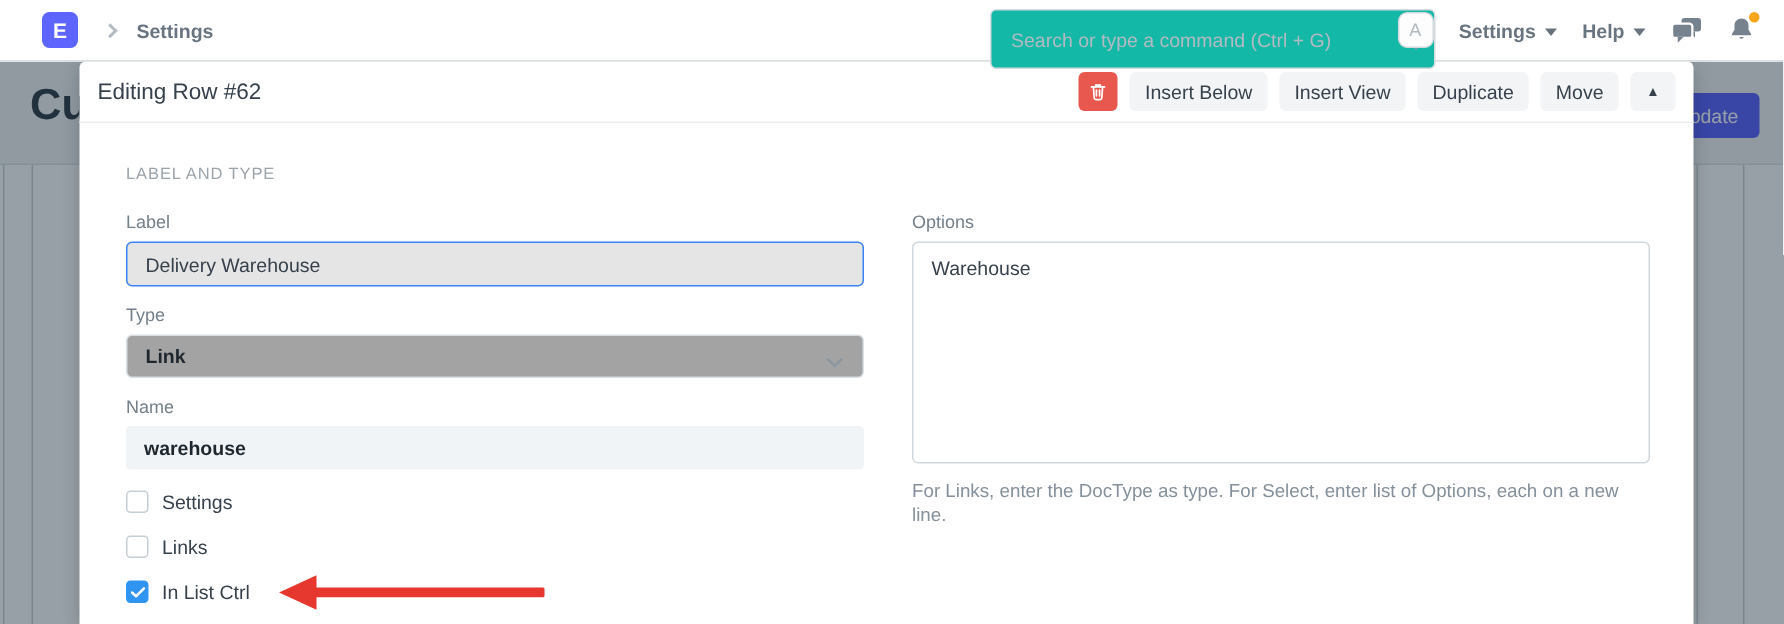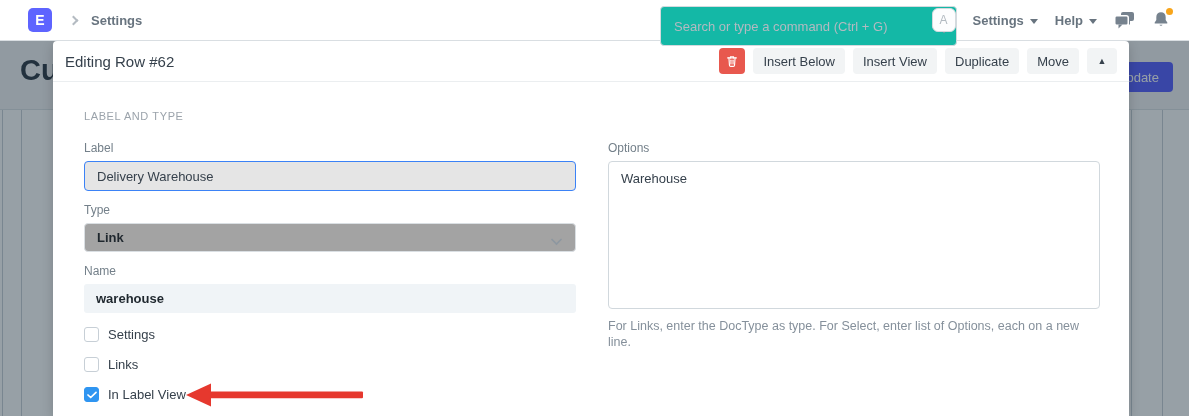--- a/index.html
+++ b/index.html
@@ -201,21 +201,21 @@
                 
               </span>
               <span class="checkbox-label">Links</span>
             </div>
             <div class="checkbox-row">
               <span class="checkbox checked">
                 <svg class="check" width="10" height="8" viewBox="0 0 10 8" fill="none" stroke="#fff" stroke-width="1.7" stroke-linecap="round" stroke-linejoin="round">
                     <polyline points="1,4 3.7,6.5 9,1.3"></polyline>
                   </svg>
               </span>
-              <span class="checkbox-label">In Label View</span>
+              <span class="checkbox-label">In List Ctrl</span>
             </div>
           </div>
         </div>
 
         <div>
           <div class="form-group">
             <label class="field-label">Options</label>
             <textarea class="textarea-field" style="">Warehouse</textarea>
             <div class="help-text">For Links, enter the DocType as type. For Select, enter list of Options, each on a new line.</div>
           </div>

